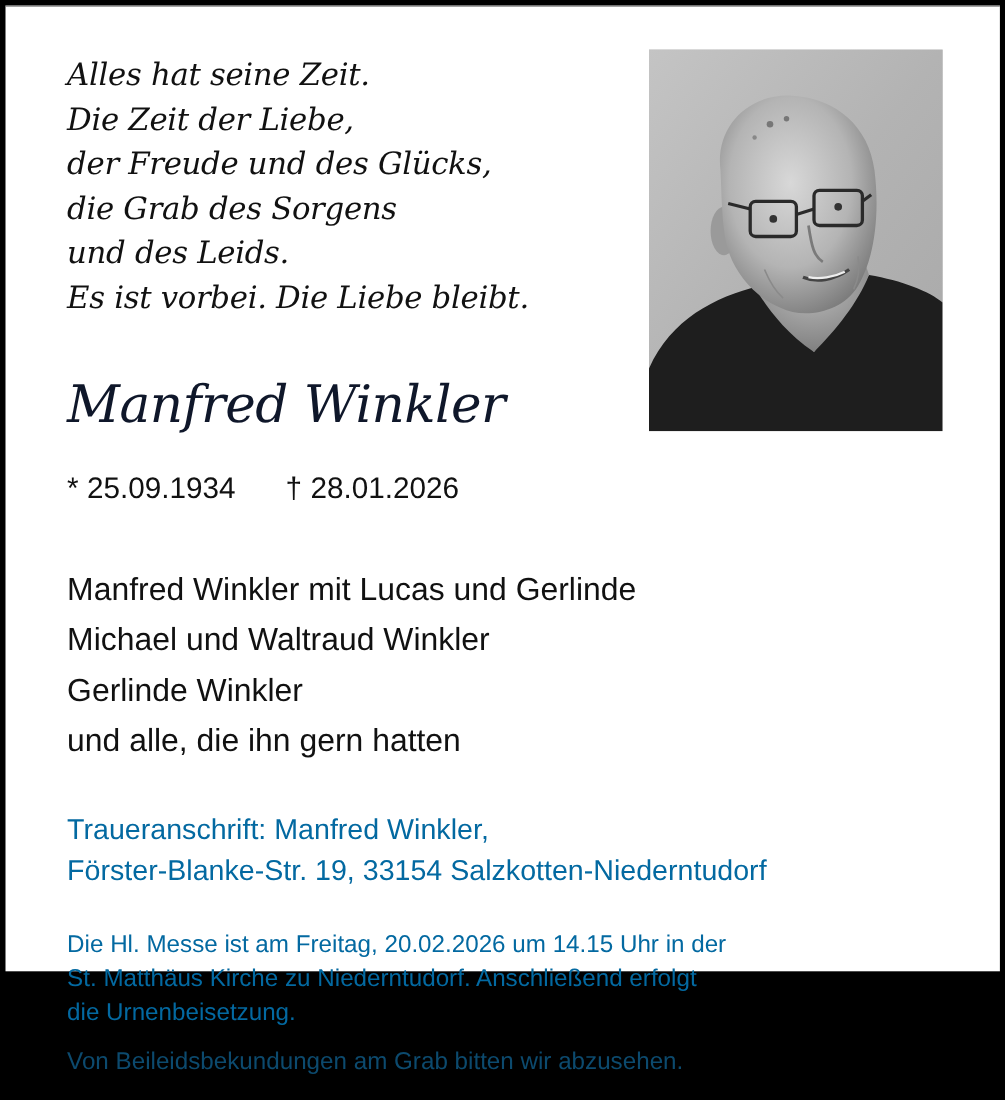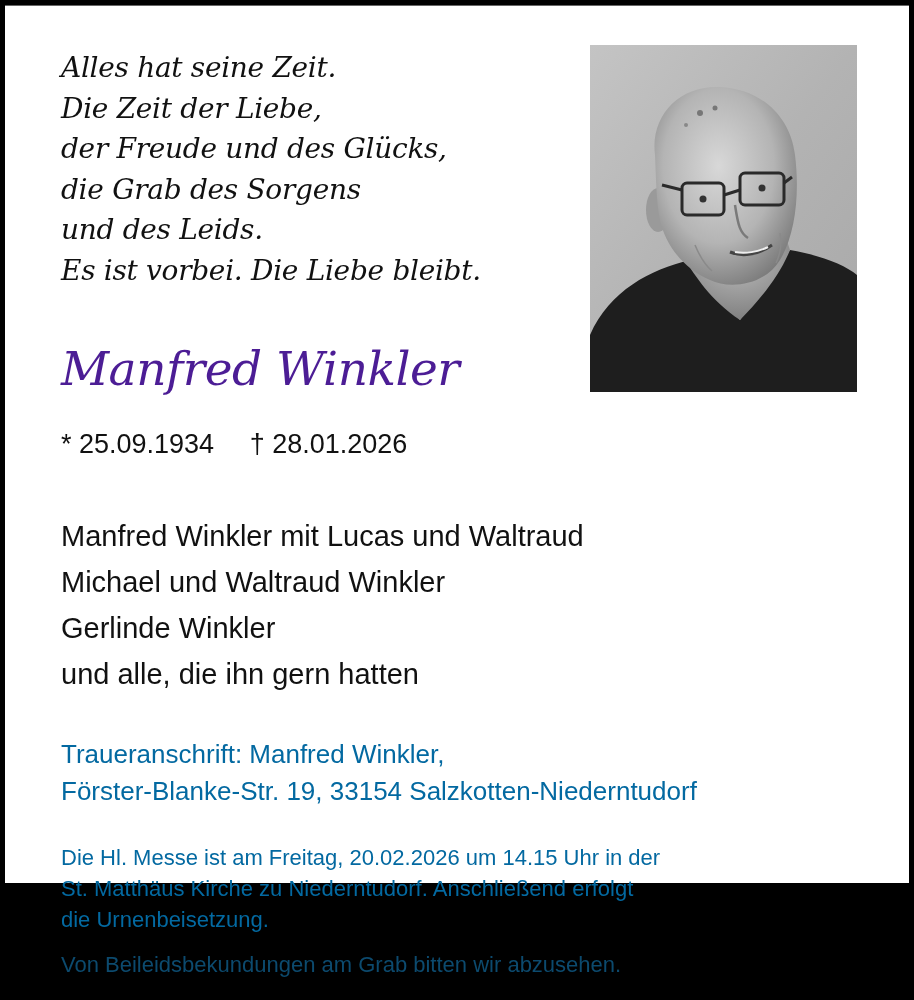--- a/index.html
+++ b/index.html
@@ -46,36 +46,36 @@
     }
     .photo svg { display: block; }
     .name {
       position: absolute;
       left: 56px;
       top: 333px;
       font-family: "DejaVu Serif", "Liberation Serif", serif;
       font-style: italic;
       font-size: 47px;
       line-height: 60px;
-      color: #4c1d95;
+      color: #0f172a;
       white-space: nowrap;
       letter-spacing: -0.5px;
     }
     .dates {
       position: absolute;
       left: 56px;
       top: 420px;
       font-family: "Liberation Sans", "DejaVu Sans", sans-serif;
       font-size: 27px;
       line-height: 36px;
       color: #111;
       white-space: nowrap;
     }
     .dates span { display: inline-block; }
-    .dates .death { margin-left: 28px; }
+    .dates .death { margin-left: 38px; }
     .mourners {
       position: absolute;
       left: 56px;
       top: 507px;
       font-family: "Liberation Sans", "DejaVu Sans", sans-serif;
       font-size: 29px;
       line-height: 46px;
       color: #111;
       white-space: nowrap;
     }
@@ -178,21 +178,21 @@
   </div>
 
   <div class="name">Manfred Winkler</div>
 
   <div class="dates">
     <span>* 25.09.1934</span>
     <span class="death">† 28.01.2026</span>
   </div>
 
   <div class="mourners">
-    <div>Manfred Winkler mit Lucas und Waltraud</div>
+    <div>Manfred Winkler mit Lucas und Gerlinde</div>
     <div>Michael und Waltraud Winkler</div>
     <div>Gerlinde Winkler</div>
     <div>und alle, die ihn gern hatten</div>
   </div>
 
   <div class="address">
     <div>Traueranschrift: Manfred Winkler,</div>
     <div>Förster-Blanke-Str. 19, 33154 Salzkotten-Niederntudorf</div>
   </div>
 

